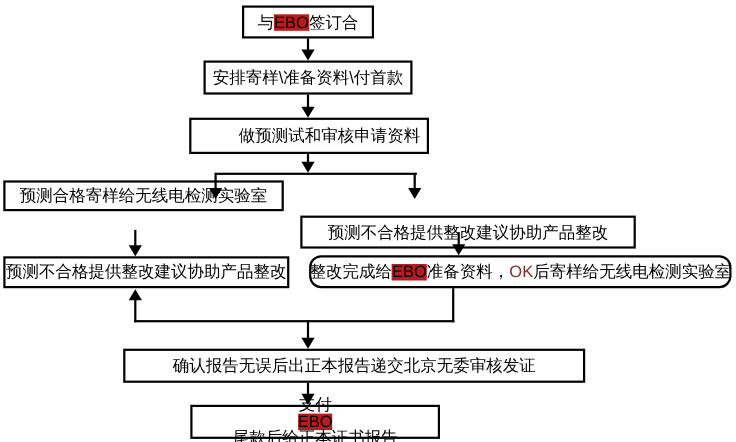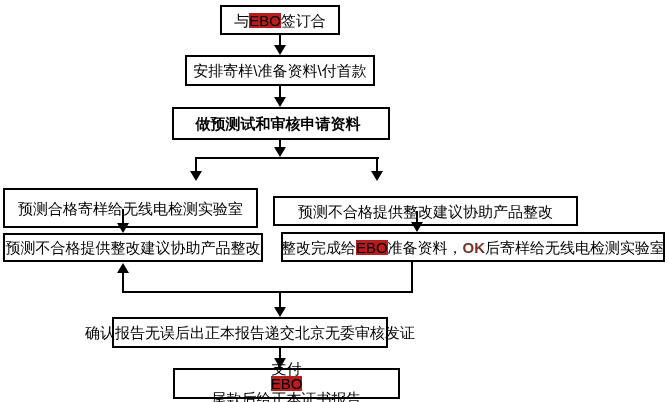--- a/index.html
+++ b/index.html
@@ -16,72 +16,72 @@
     background:#ffffff;
     border:2px solid #000000;
     display:flex;
     align-items:center;
     justify-content:center;
     font-size:15px;
     line-height:1;
     color:#000000;
     white-space:nowrap;
   }
-  .node.right-shift{justify-content:center;padding-right:6px;font-weight:bold;}
+  .node.right-shift{justify-content:flex-end;padding-right:6px;}
   .vline{position:absolute;width:2px;background:#000000;}
   .hline{position:absolute;height:2px;background:#000000;}
   .arr-d{position:absolute;width:0;height:0;
     border-left:6px solid transparent;border-right:6px solid transparent;
     border-top:10px solid #000000;}
   .arr-u{position:absolute;width:0;height:0;
     border-left:6px solid transparent;border-right:6px solid transparent;
     border-bottom:10px solid #000000;}
   .hl{background:#b91c1c;}
-  .ok{color:#7b3028;font-weight:bold;}
+  .ok{color:#7b3028;}
 </style>
 </head>
 <body>
 
 <div class="canvas">
 
   <div class="node" style="left:220px;top:5px;width:120px;height:30px;">
     <span>与 </span>
       <span class="hl">EBO</span>
       <span> 签订合</span>
   </div>
 
   <div class="node" style="left:185px;top:55px;width:190px;height:31px;">
     <span>安排寄样\准备资料\付首款</span>
   </div>
 
   <div class="node right-shift" style="left:172px;top:107px;width:218px;height:33px;">
     <span>做预测试和审核申请资料</span>
   </div>
 
-  <div class="node" style="left:3px;top:188px;width:255px;height:40px;">
+  <div class="node" style="left:3px;top:164px;width:255px;height:28px;">
     <span>预测合格寄样给无线电检测实验室</span>
   </div>
 
   <div class="node" style="left:273px;top:196px;width:305px;height:30px;">
     <span>预测不合格提供整改建议协助产品整改</span>
   </div>
 
   <div class="node" style="left:3px;top:233px;width:260px;height:29px;">
     <span>预测不合格提供整改建议协助产品整改</span>
   </div>
 
-  <div class="node" style="left:281px;top:232px;width:384px;height:30px;">
+  <div class="node" style="left:281px;top:232px;width:384px;height:30px;border-radius:11px;">
     <span>整改完成给</span>
       <span class="hl">EBO</span>
       <span>准备资料，</span>
       <span class="ok">OK</span>
       <span> 后寄样给无线电检测实验室</span>
   </div>
 
-  <div class="node" style="left:112px;top:317px;width:276px;height:31px;">
+  <div class="node" style="left:112px;top:317px;width:420px;height:31px;">
     <span>确认报告无误后出正本报告递交北京无委审核发证</span>
   </div>
 
   <div class="node" style="left:173px;top:368px;width:227px;height:31px;flex-direction:column;">
     <span>支付</span>
       <span class="hl">EBO</span>
       <span>尾款后给正本证书报告</span>
   </div>
 
   <div class="vline" style="left:279px;top:35px;height:12px;"></div>

